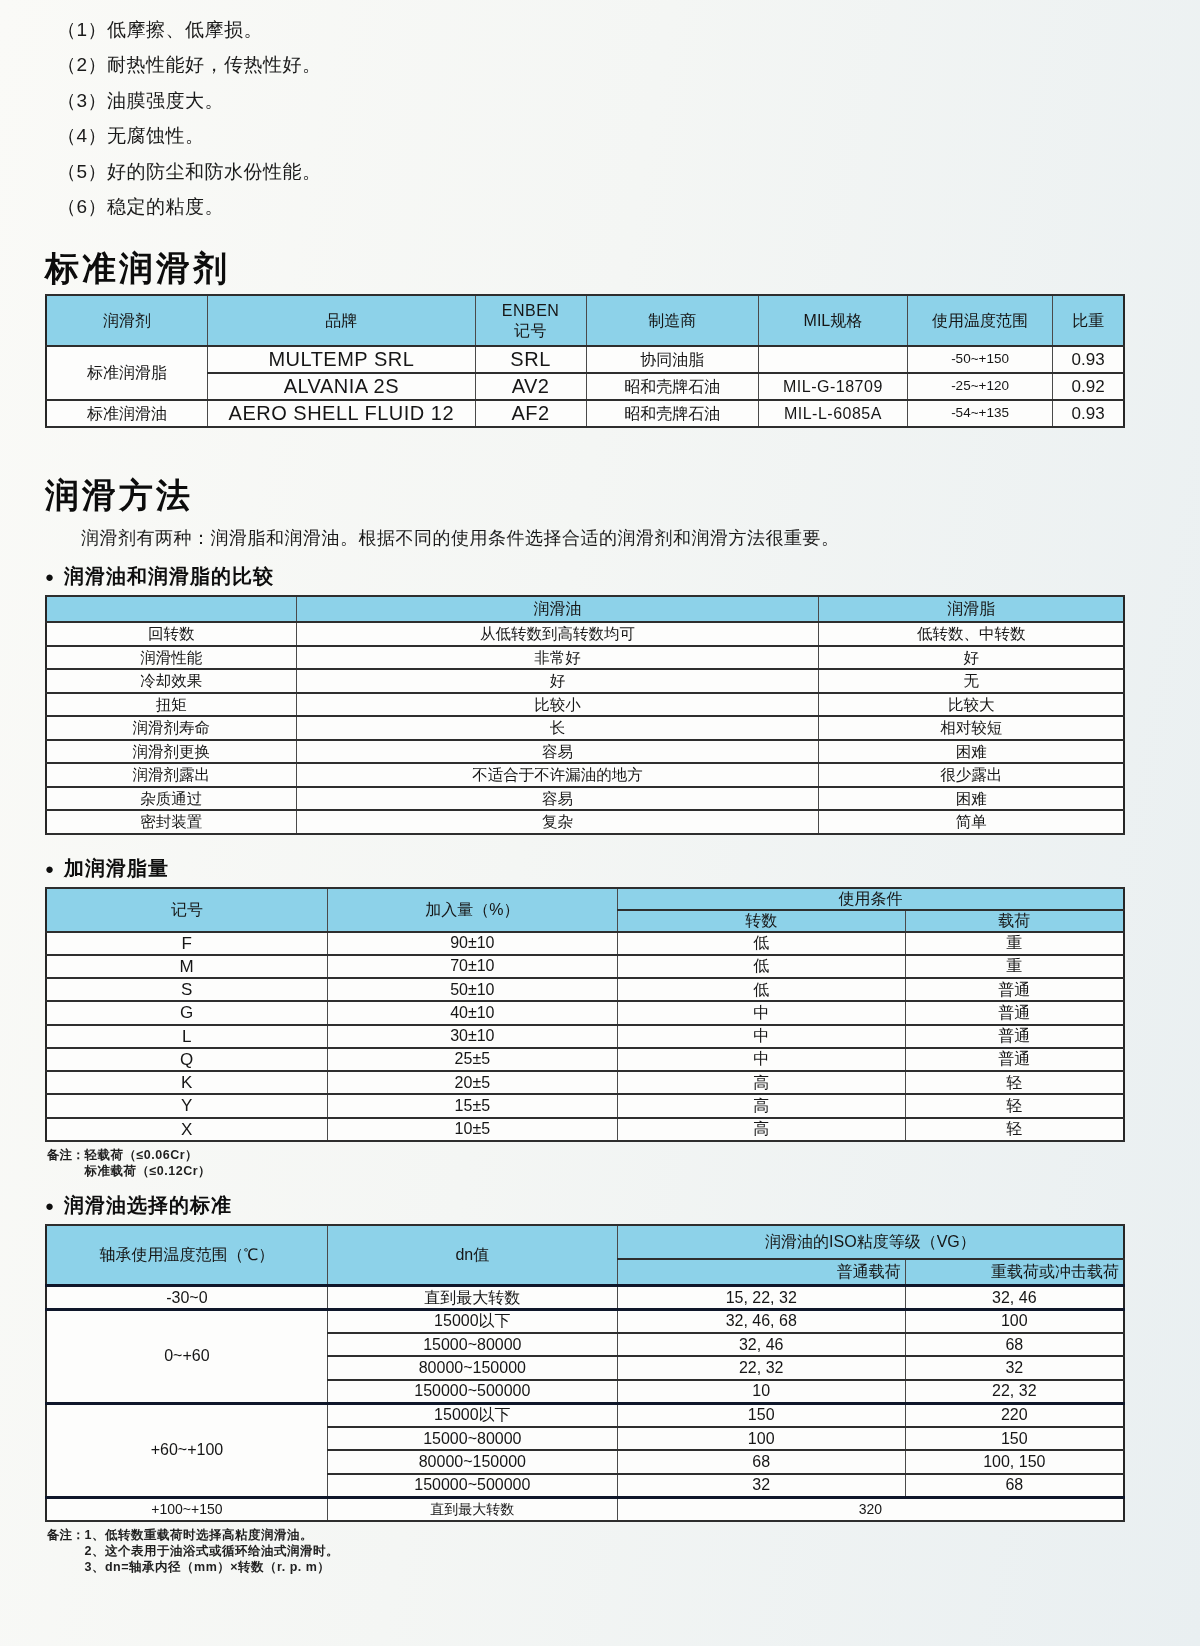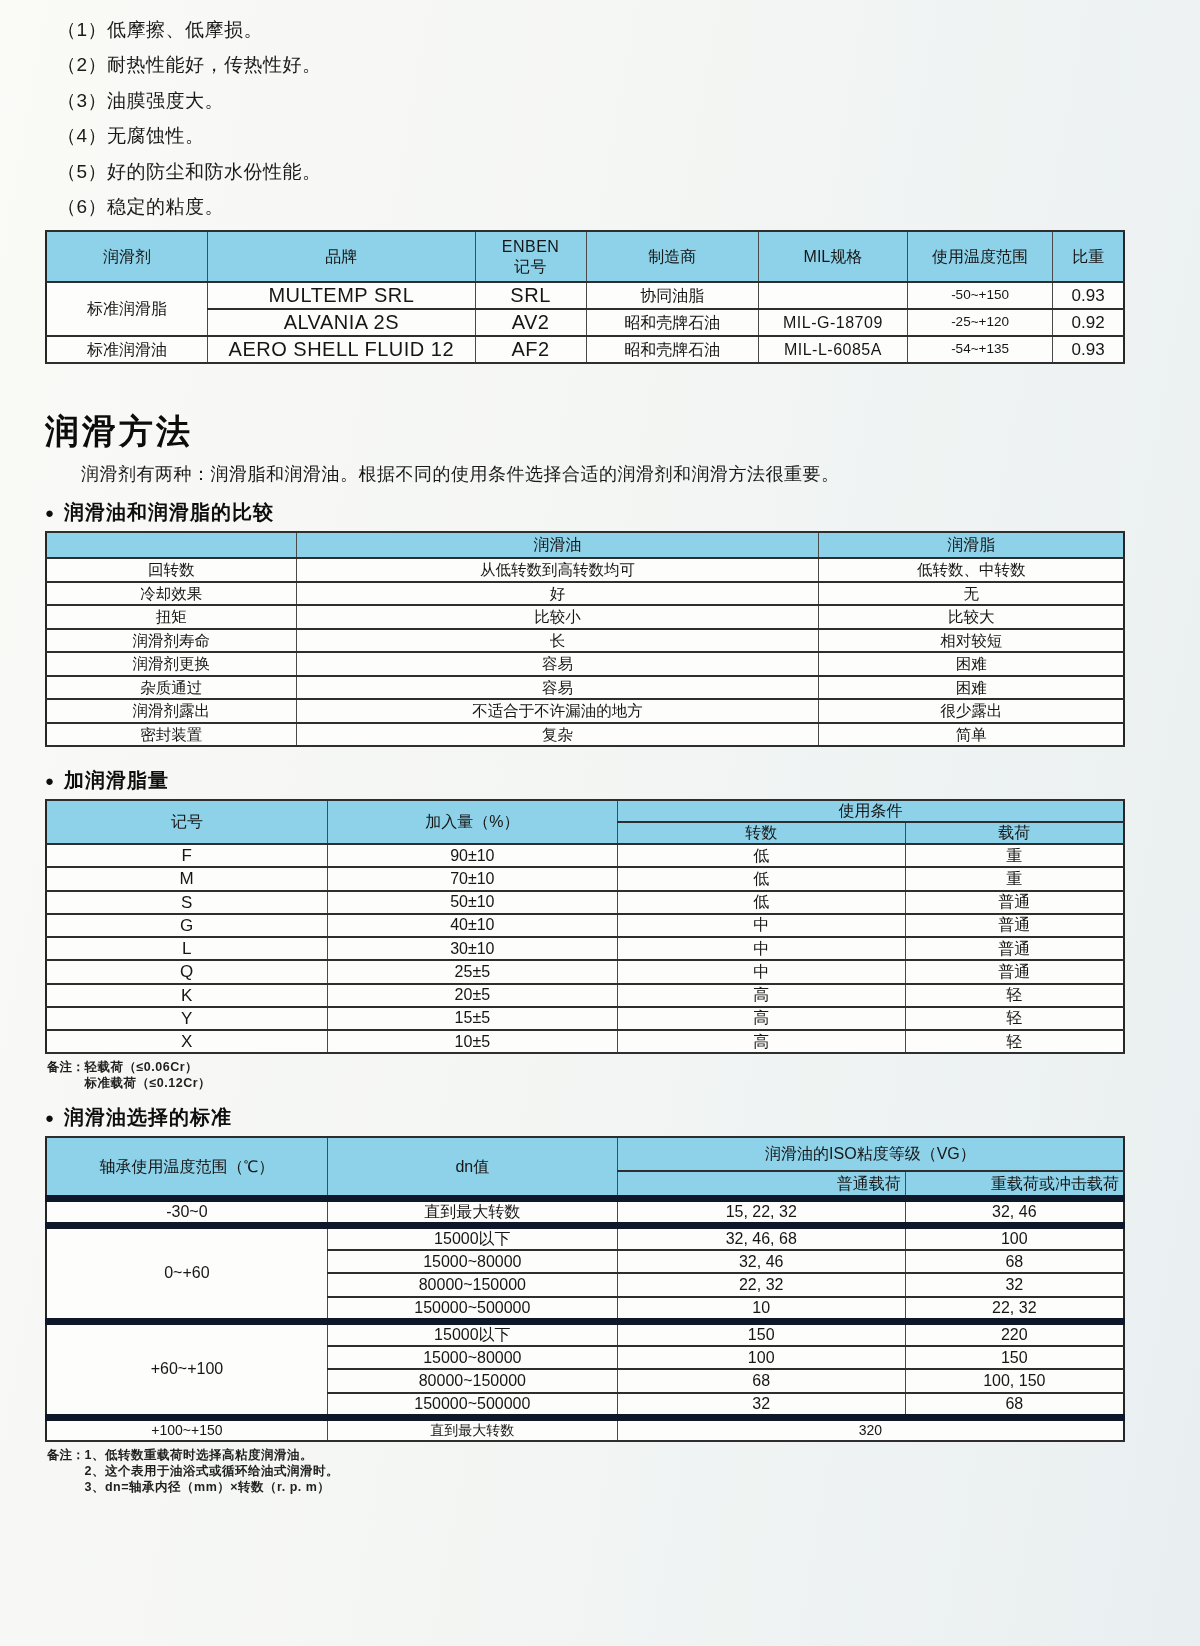--- a/index.html
+++ b/index.html
@@ -97,21 +97,21 @@
   .tbl-compare tbody td { height: 23.5px; font-size: 15.5px; }
   
   .tbl-grease thead th { height: 22px; }
   .tbl-grease tbody td { height: 22.5px; }
   .tbl-grease .code { font-size: 17px; }
   
   .tbl-oil thead tr.h1 th { height: 34px; }
   .tbl-oil thead tr.h2 th { height: 27px; text-align: right; }
   .tbl-oil tbody td { height: 23.5px; }
   .tbl-oil td.big { font-size: 14px; }
-  tr.group-start td { border-top: 7px solid #0f172a; }
+  tr.group-start td { border-top: 3px solid #0f172a; }
   
   .note {
     display: flex;
     margin-top: 5px;
     margin-left: 2px;
     font-size: 12.5px;
     font-weight: bold;
     color: #1f1f1f;
     line-height: 16px;
   }
@@ -125,20 +125,21 @@
 
   <div class="intro">
     <div class="intro-item">（1）低摩擦、低摩损。</div>
     <div class="intro-item">（2）耐热性能好，传热性好。</div>
     <div class="intro-item">（3）油膜强度大。</div>
     <div class="intro-item">（4）无腐蚀性。</div>
     <div class="intro-item">（5）好的防尘和防水份性能。</div>
     <div class="intro-item">（6）稳定的粘度。</div>
   </div>
 
+  <div class="sec-title first">标准润滑剂</div>
 
   <table class="tbl tbl-standard">
     <colgroup>
       <col style="width:15%">
         <col style="width:24.8%">
         <col style="width:10.3%">
         <col style="width:16%">
       <col style="width:13.8%">
         <col style="width:13.5%">
         <col style="width:6.6%">
@@ -205,48 +206,53 @@
         <th>润滑脂</th>
       </tr>
     </thead>
     <tbody>
       <tr>
           <td>回转数</td>
           <td>从低转数到高转数均可</td>
           <td>低转数、中转数</td>
         </tr>
       <tr>
+          <td>润滑性能</td>
+          <td>非常好</td>
+          <td>好</td>
+        </tr>
+      <tr>
           <td>冷却效果</td>
           <td>好</td>
           <td>无</td>
         </tr>
       <tr>
           <td>扭矩</td>
           <td>比较小</td>
           <td>比较大</td>
         </tr>
       <tr>
           <td>润滑剂寿命</td>
           <td>长</td>
           <td>相对较短</td>
         </tr>
       <tr>
           <td>润滑剂更换</td>
           <td>容易</td>
           <td>困难</td>
         </tr>
       <tr>
+          <td>润滑剂露出</td>
+          <td>不适合于不许漏油的地方</td>
+          <td>很少露出</td>
+        </tr>
+      <tr>
           <td>杂质通过</td>
           <td>容易</td>
           <td>困难</td>
-        </tr>
-      <tr>
-          <td>润滑剂露出</td>
-          <td>不适合于不许漏油的地方</td>
-          <td>很少露出</td>
         </tr>
       <tr>
           <td>密封装置</td>
           <td>复杂</td>
           <td>简单</td>
         </tr>
     </tbody>
   </table>
 
   <div class="bullet-head bh-2">

